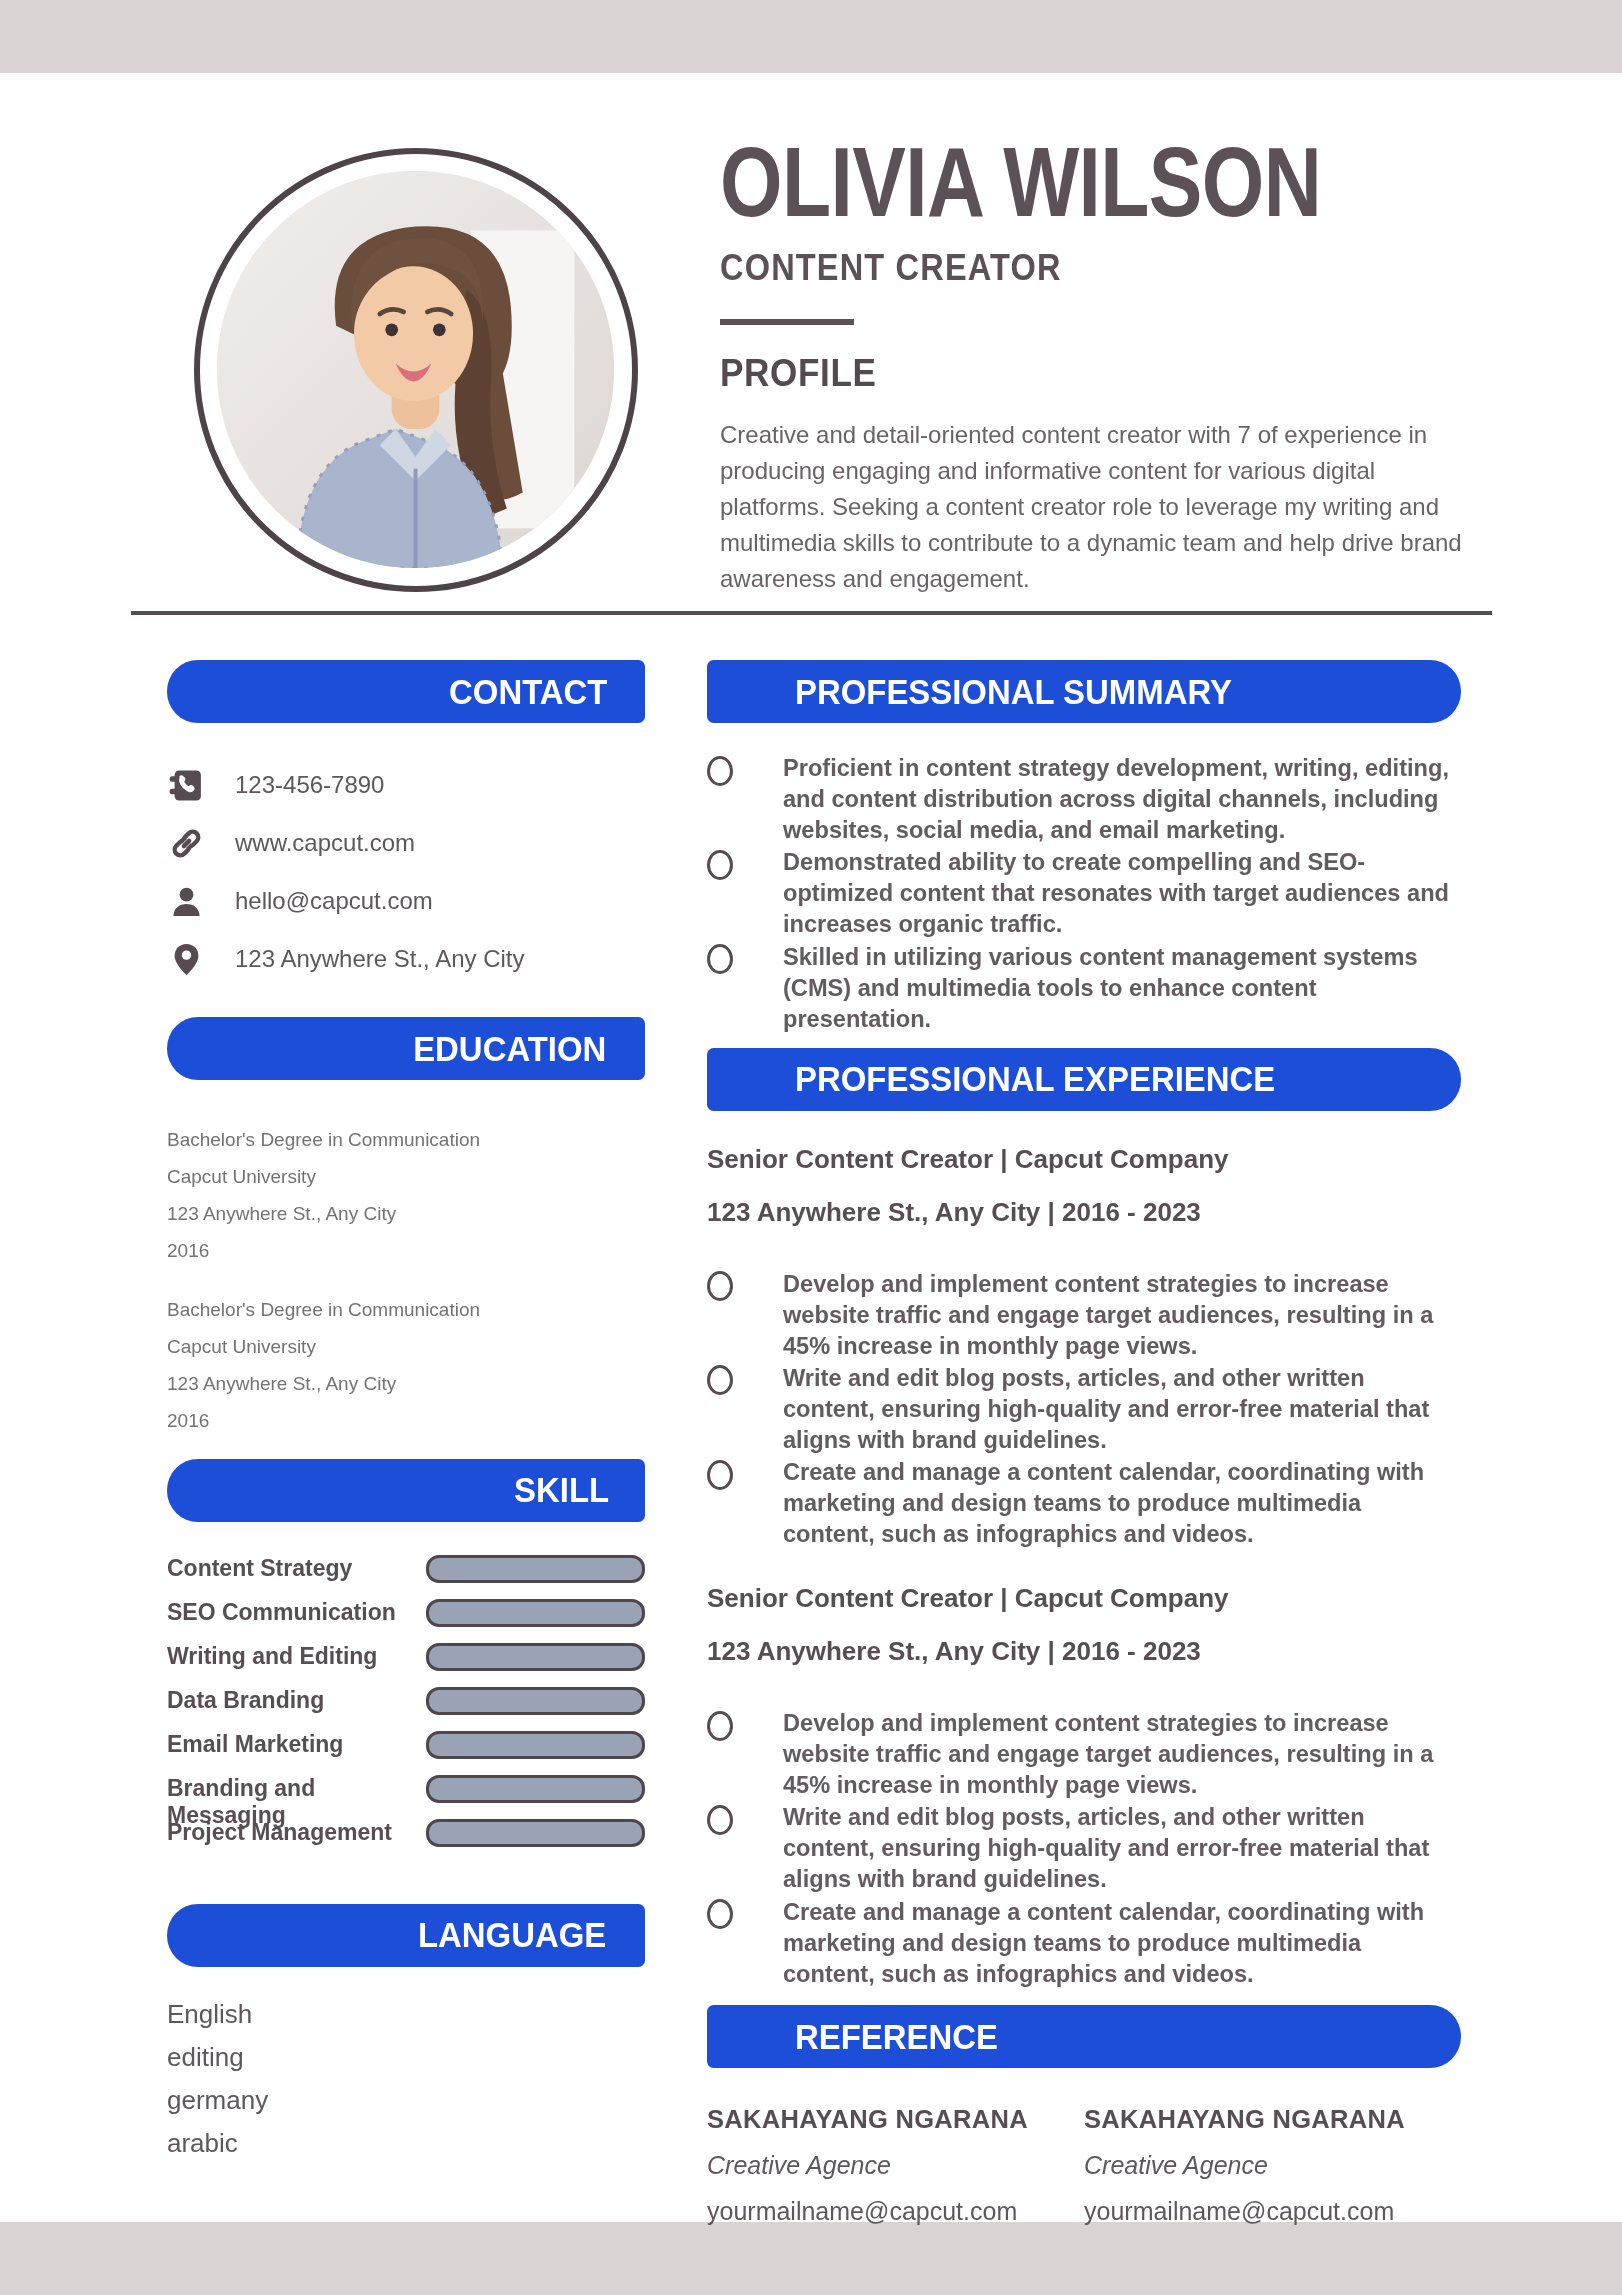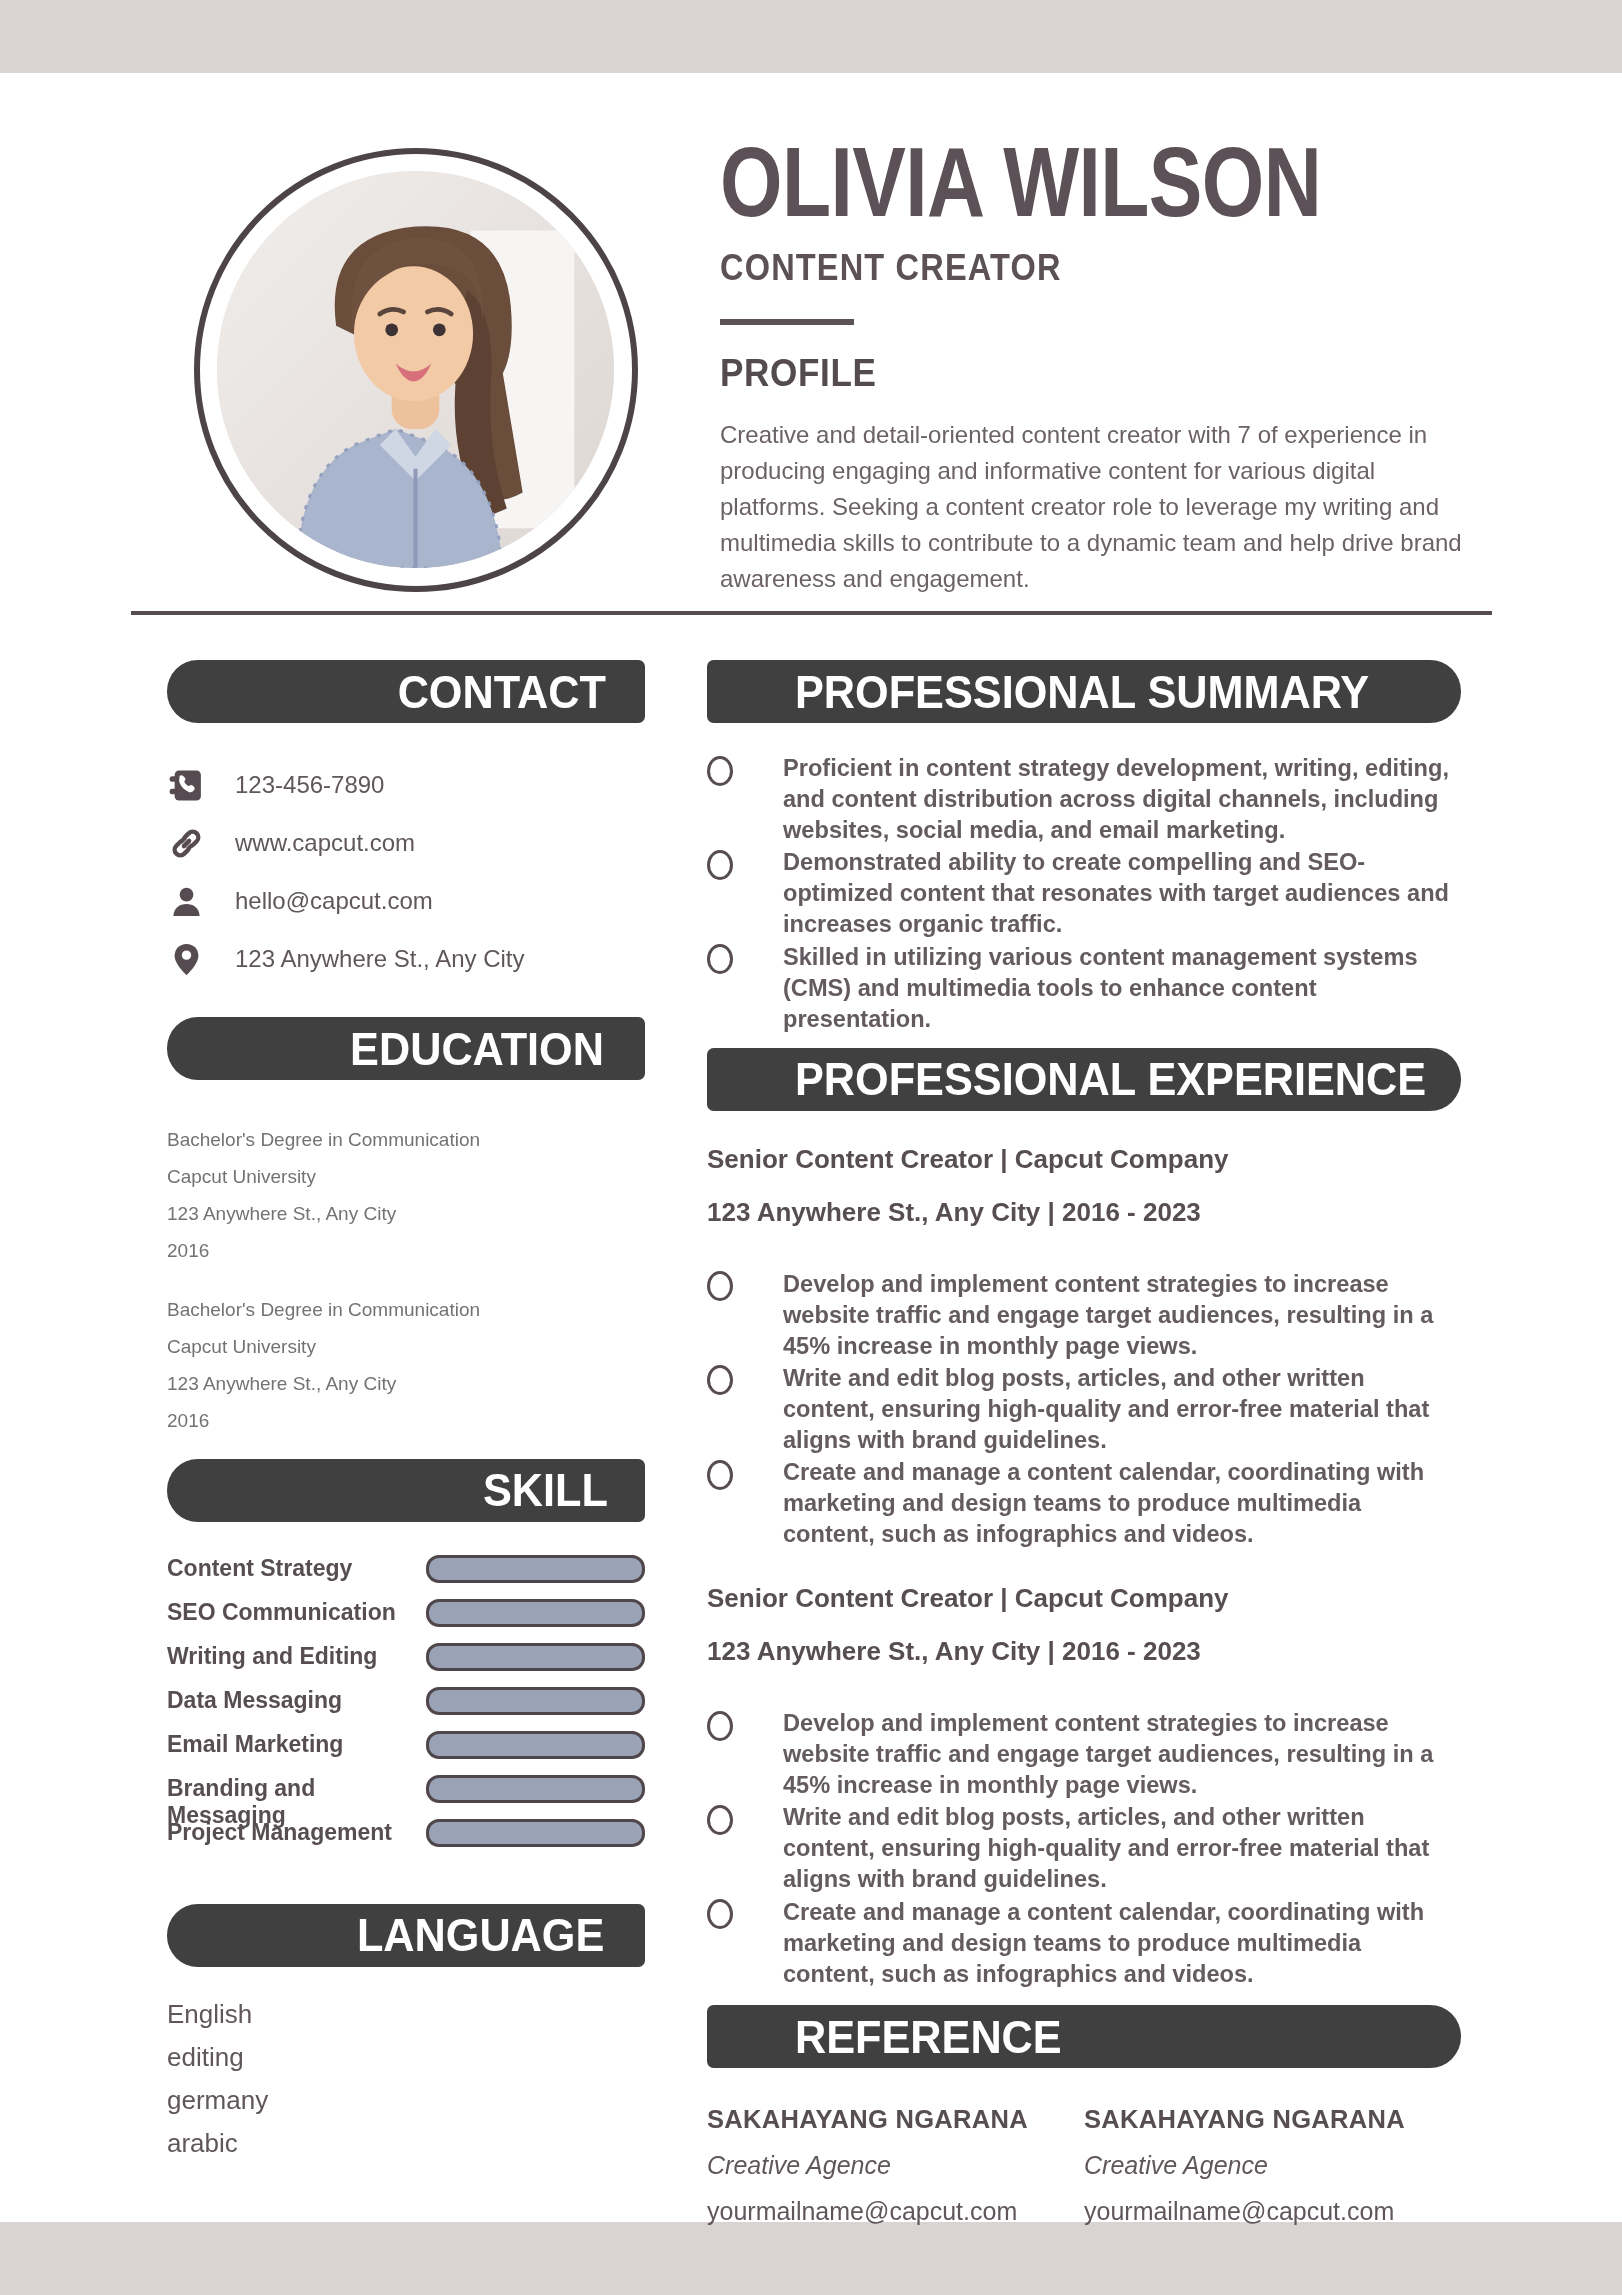--- a/index.html
+++ b/index.html
@@ -24,22 +24,22 @@
   .profile-divider{margin-top:30px;width:134px;height:5.9px;background:#5b5156;}
   .profile-heading{margin-top:26px;font-size:39px;font-weight:bold;color:#544b50;letter-spacing:0.7px;
         transform:scaleX(.9);transform-origin:left;}
   .profile-text{margin-top:22px;width:753px;font-size:24px;line-height:36px;color:#6a6266;}
   .page-divider{position:absolute;left:131px;top:611px;width:1361px;height:3.9px;background:#564d52;}
 
   
   .left-col{position:absolute;left:167px;top:660px;width:478px;}
   .right-col{position:absolute;left:707px;top:660px;width:754px;}
 
-  .pill{height:63px;display:flex;align-items:center;background:#404040;color:#fff;
-        font-weight:bold;font-size:46px;box-sizing:border-box;white-space:nowrap;}
+  .pill{height:63px;display:flex;align-items:center;background:#1d4ed8;color:#fff;
+        font-weight:bold;font-size:35px;box-sizing:border-box;white-space:nowrap;}
   .pill-left{justify-content:flex-end;padding-right:33px;border-radius:31px 6.5px 6.5px 31px;}
   .pill-right{justify-content:flex-start;padding-left:88px;border-radius:6.5px 31px 31px 6.5px;}
   .pill span{transform:scaleX(.94);transform-origin:center;}
   .pill-right span{transform-origin:left;}
 
   
   .contact-list{margin-top:33px;}
   .contact-item{display:flex;align-items:center;height:58px;}
   .ci-icon{width:38px;height:38px;flex:0 0 38px;display:flex;align-items:center;justify-content:center;}
   .ci-icon svg{width:35px;height:35px;}
@@ -215,21 +215,21 @@
       <span class="skill-fill" style="width: 82%;"></span>
     </span>
   </div>
         <div class="skill-row">
     <span class="skill-label">Writing and Editing</span>
     <span class="skill-bar">
       <span class="skill-fill" style="width: 82%;"></span>
     </span>
   </div>
         <div class="skill-row">
-    <span class="skill-label">Data Messaging</span>
+    <span class="skill-label">Data Branding</span>
     <span class="skill-bar">
       <span class="skill-fill" style="width: 82%;"></span>
     </span>
   </div>
         <div class="skill-row">
     <span class="skill-label">Email Marketing</span>
     <span class="skill-bar">
       <span class="skill-fill" style="width: 82%;"></span>
     </span>
   </div>

